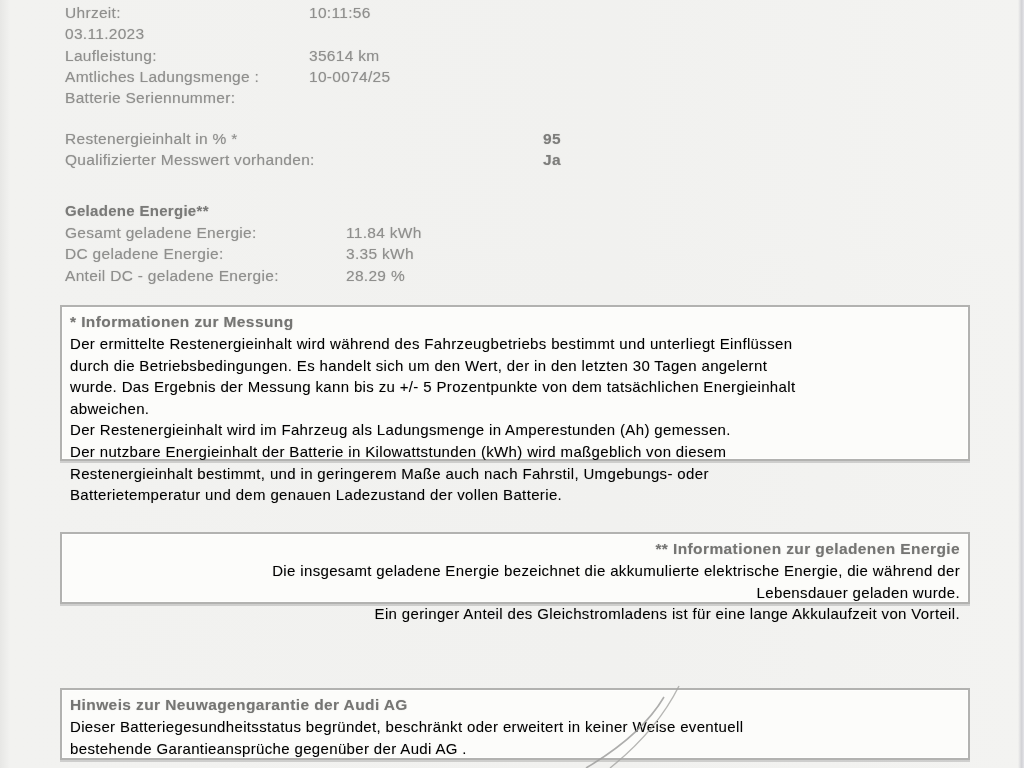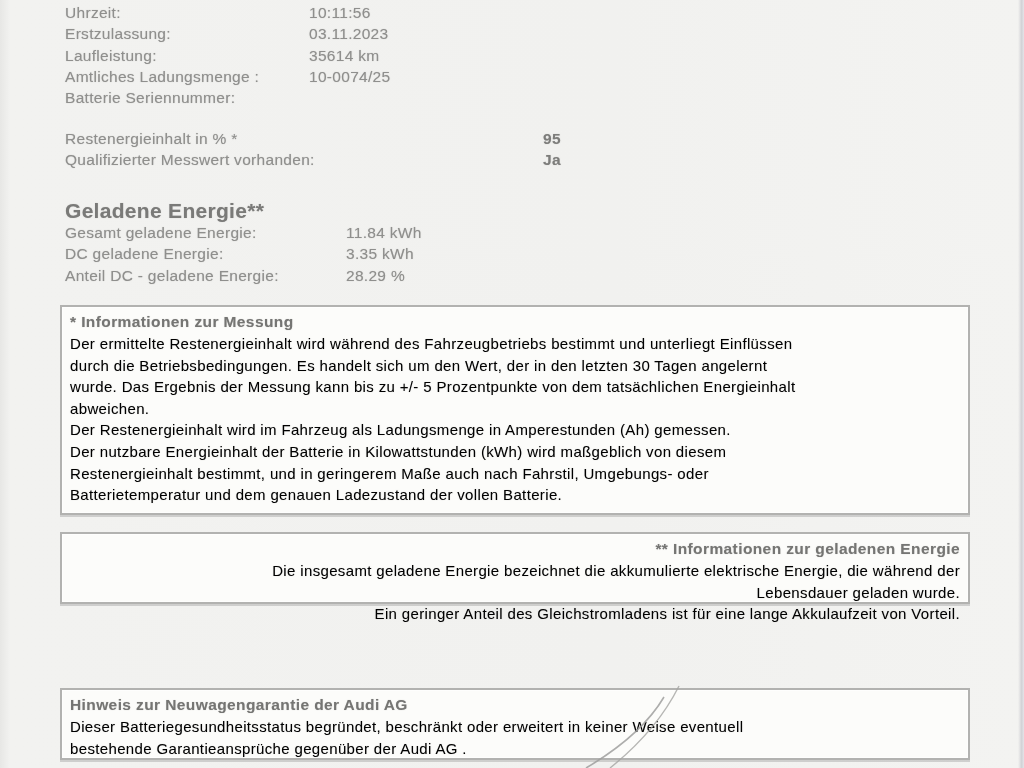--- a/index.html
+++ b/index.html
@@ -24,21 +24,21 @@
   .meta-block { position: absolute; left: 65px; top: 2px; }
   .meta-block .kv { position: static; display: flex; }
   .meta-block .k { width: 220px; }
   .meas-block { position: absolute; left: 65px; top: 128px; }
   .meas-block .kv { position: static; display: flex; }
   .meas-block .k { width: 454px; }
   .meas-block .v { font-weight: bold; color: #7d7d7b; }
   .energy-block { position: absolute; left: 65px; top: 200px; }
   .energy-block .kv { position: static; display: flex; }
   .energy-block .k { width: 257px; }
-  .block-title { font-weight: bold; color: #7a7a78; font-size: 21px; line-height: 22px; letter-spacing: 0.3px; }
+  .block-title { font-weight: bold; color: #7a7a78; font-size: 15px; line-height: 22px; letter-spacing: 0.3px; }
   .note-box {
     position: absolute; left: 60px; width: 910px;
     background: #fcfcfa;
     border: 2px solid #b2b2b0;
     box-shadow: 0 2px 0 rgba(140,140,140,0.35), inset 0 0 0 1px rgba(255,255,255,0.6);
     padding: 4px 8px 0 8px;
   }
   .box-title { font-weight: bold; color: #757573; font-size: 15.5px; line-height: 22px; letter-spacing: 0.4px; }
   .box-line { font-size: 15px; line-height: 21.6px; color: #000000; letter-spacing: 0.35px; white-space: nowrap; }
   .sig-svg { position: absolute; left: 0; top: 0; z-index: 5; pointer-events: none; }
@@ -48,21 +48,20 @@
 <body>
 
 <div class="page">
 
   <div class="meta-block txt">
     <div class="kv">
       <span class="k">Uhrzeit:</span>
       <span class="v">10:11:56</span>
     </div>
     <div class="kv">
-      <span class="k">Erstzulassung:</span>
       <span class="v">03.11.2023</span>
     </div>
     <div class="kv">
       <span class="k">Laufleistung:</span>
       <span class="v">35614 km</span>
     </div>
     <div class="kv">
       <span class="k">Amtliches Ladungsmenge :</span>
       <span class="v">10-0074/25</span>
     </div>
@@ -92,21 +91,21 @@
     <div class="kv">
       <span class="k">DC geladene Energie:</span>
       <span class="v">3.35 kWh</span>
     </div>
     <div class="kv">
       <span class="k">Anteil DC - geladene Energie:</span>
       <span class="v">28.29 %</span>
     </div>
   </div>
 
-  <div class="note-box txt" style="top:305px; height:210px;">
+  <div class="note-box txt" style="top:305px; height:156px;">
     <div class="box-title">* Informationen zur Messung</div>
     <div class="box-line">Der ermittelte Restenergieinhalt wird während des Fahrzeugbetriebs bestimmt und unterliegt Einflüssen</div>
     <div class="box-line">durch die Betriebsbedingungen. Es handelt sich um den Wert, der in den letzten 30 Tagen angelernt</div>
     <div class="box-line">wurde. Das Ergebnis der Messung kann bis zu +/- 5  Prozentpunkte von dem tatsächlichen Energieinhalt</div>
     <div class="box-line">abweichen.</div>
     <div class="box-line">Der Restenergieinhalt wird im Fahrzeug als Ladungsmenge in Amperestunden (Ah) gemessen.</div>
     <div class="box-line">Der nutzbare Energieinhalt der Batterie in Kilowattstunden (kWh) wird maßgeblich von diesem</div>
     <div class="box-line">Restenergieinhalt bestimmt, und in geringerem Maße auch nach Fahrstil, Umgebungs- oder</div>
     <div class="box-line">Batterietemperatur und dem genauen Ladezustand der vollen Batterie.</div>
   </div>

